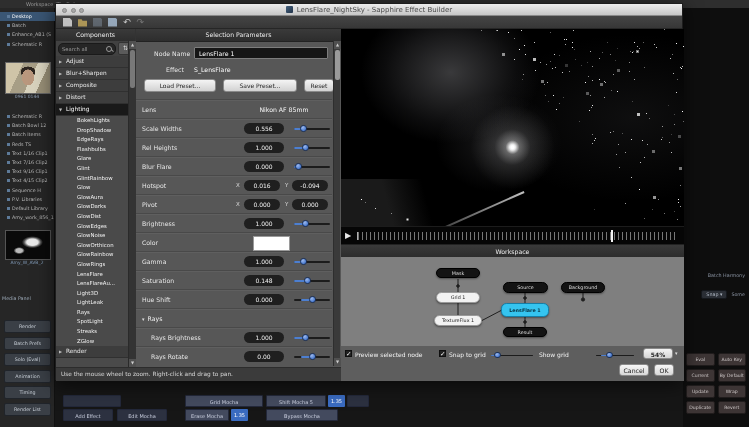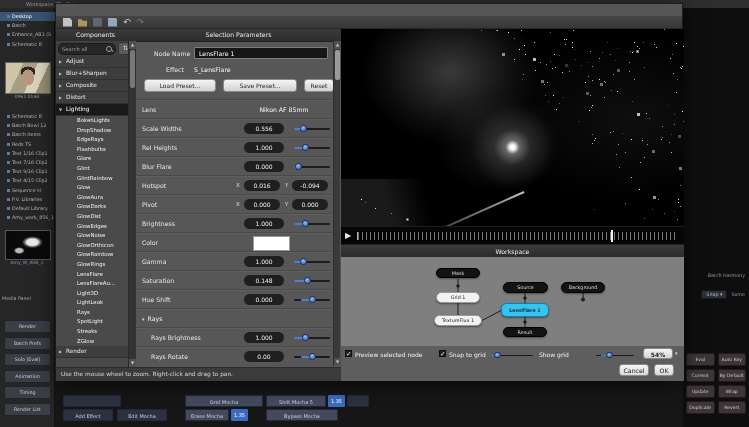--- a/index.html
+++ b/index.html
@@ -194,20 +194,29 @@
         <div class="rc-btn">Current</div>
         <div class="rc-btn">By Default</div>
         <div class="rc-btn">Update</div>
         <div class="rc-btn">Wrap</div>
         <div class="rc-btn">Duplicate</div>
         <div class="rc-btn">Revert</div>
       </div>
   </div>
 
   <div class="dialog">
+    <div class="dlg-titlebar">
+      <div class="dlg-dots">
+        <div class="dlg-dot"></div>
+        <div class="dlg-dot"></div>
+        <div class="dlg-dot"></div>
+      </div>
+      <span class="title-ico"></span>
+      <span>LensFlare_NightSky - Sapphire Effect Builder</span>
+    </div>
 
     <div class="dlg-toolbar">
       <div class="tb-ico tb-doc"></div>
       <div class="tb-ico tb-folder"></div>
       <div class="tb-ico tb-save ghost"></div>
       <div class="tb-ico tb-save"></div>
       <div class="tb-arrow">↶</div>
       <div class="tb-arrow" style="opacity:.4;">↷</div>
     </div>
 

